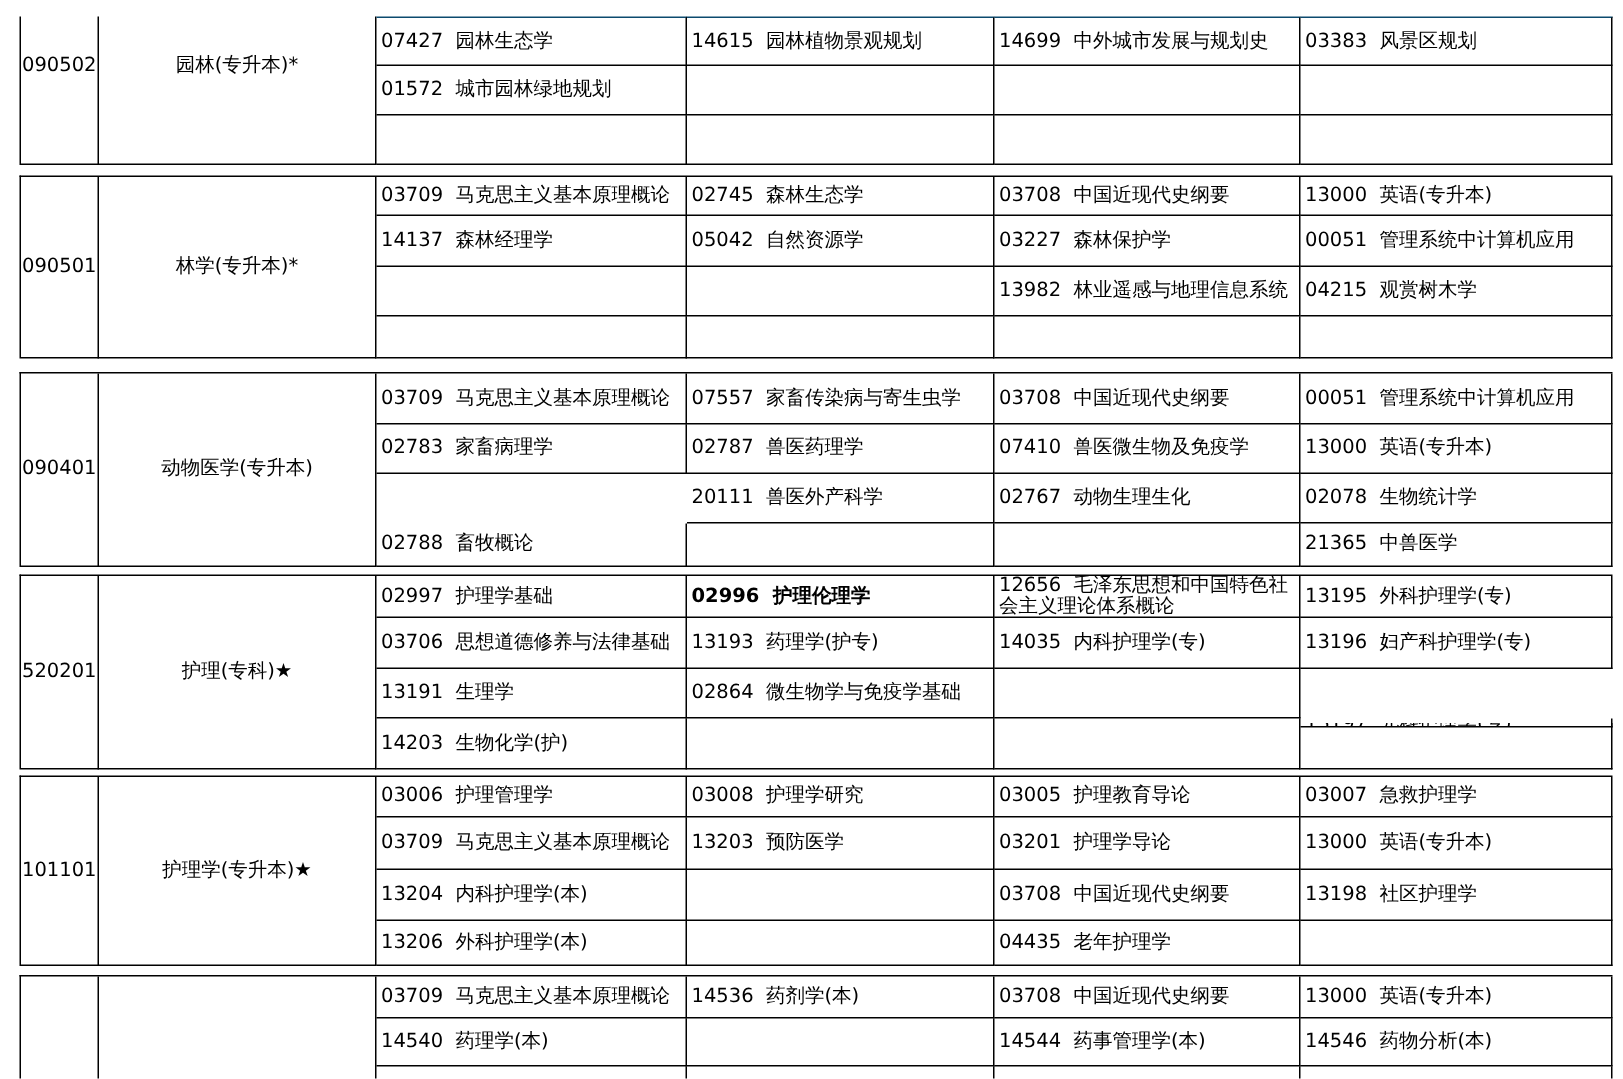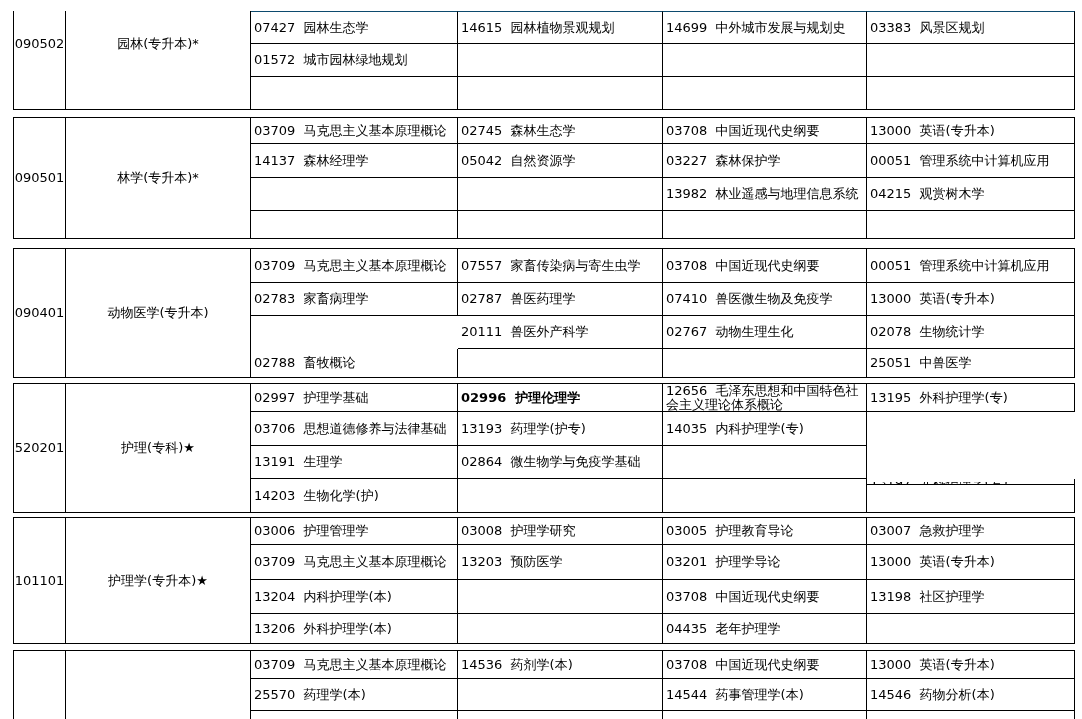--- a/index.html
+++ b/index.html
@@ -99,32 +99,33 @@
       <div class="cell course-cell" style="grid-area: 2 / 3;">02783  家畜病理学</div>
       <div class="cell course-cell" style="grid-area: 2 / 4;">02787  兽医药理学</div>
       <div class="cell course-cell" style="grid-area: 2 / 5;">07410  兽医微生物及免疫学</div>
       <div class="cell course-cell" style="grid-area: 2 / 6;">13000  英语(专升本)</div>
       <div class="cell course-cell" style="grid-area: 3 / 4;">20111  兽医外产科学</div>
       <div class="cell course-cell" style="grid-area: 3 / 5;">02767  动物生理生化</div>
       <div class="cell course-cell" style="grid-area: 3 / 6;">02078  生物统计学</div>
       <div class="cell course-cell" style="grid-area: 4 / 3;">02788  畜牧概论</div>
       <div class="cell course-cell" style="grid-area: 4 / 4;"></div>
       <div class="cell course-cell" style="grid-area: 4 / 5;"></div>
-      <div class="cell course-cell" style="grid-area: 4 / 6;">25051  中兽医学</div>
+      <div class="cell course-cell" style="grid-area: 4 / 6;">21365  中兽医学</div>
     </div>
     <div class="block" style="left: 13px; top: 383px; width: 1062px; height: 130px; grid-template-columns: 52px 185px 207px 205px 204px 208px; grid-template-rows: 28px 34px 33px 34px;">
       <div class="cell code-cell" style="grid-area: 1 / 1 / span 4;">520201</div>
       <div class="cell major-cell" style="grid-area: 1 / 2 / span 4;">护理(专科)★</div>
       <div class="cell course-cell" style="grid-area: 1 / 3;">02997  护理学基础</div>
       <div class="cell course-cell" style="grid-area: 1 / 4; font-weight: bold;">02996  护理伦理学</div>
       <div class="cell course-cell" style="grid-area: 1 / 5;">12656  毛泽东思想和中国特色社会主义理论体系概论</div>
       <div class="cell course-cell" style="grid-area: 1 / 6;">13195  外科护理学(专)</div>
       <div class="cell course-cell" style="grid-area: 2 / 3;">03706  思想道德修养与法律基础</div>
       <div class="cell course-cell" style="grid-area: 2 / 4;">13193  药理学(护专)</div>
       <div class="cell course-cell" style="grid-area: 2 / 5;">14035  内科护理学(专)</div>
+      <div class="cell course-cell" style="grid-area: 2 / 6;">13196  妇产科护理学(专)</div>
       <div class="cell course-cell" style="grid-area: 3 / 3;">13191  生理学</div>
       <div class="cell course-cell" style="grid-area: 3 / 4;">02864  微生物学与免疫学基础</div>
       <div class="cell course-cell" style="grid-area: 3 / 5;"></div>
       <div class="cell course-cell" style="grid-area: 3 / 6; margin-top: 36px;">13197  儿科护理学(专)</div>
       <div class="cell course-cell" style="grid-area: 4 / 3;">14203  生物化学(护)</div>
       <div class="cell course-cell" style="grid-area: 4 / 4;"></div>
       <div class="cell course-cell" style="grid-area: 4 / 5;"></div>
       <div class="cell course-cell" style="grid-area: 4 / 6;"></div>
     </div>
     <div class="block" style="left: 13px; top: 517px; width: 1062px; height: 127px; grid-template-columns: 52px 185px 207px 205px 204px 208px; grid-template-rows: 27px 35px 34px 30px;">
@@ -147,21 +148,21 @@
       <div class="cell course-cell" style="grid-area: 4 / 5;">04435  老年护理学</div>
       <div class="cell course-cell" style="grid-area: 4 / 6;"></div>
     </div>
     <div class="block" style="left: 13px; top: 650px; width: 1062px; height: 129px; grid-template-columns: 52px 185px 207px 205px 204px 208px; grid-template-rows: 28px 32px 33px 35px;">
       <div class="cell code-cell sink" style="grid-area: 1 / 1 / span 4;">100701</div>
       <div class="cell major-cell sink" style="grid-area: 1 / 2 / span 4;">药学(专升本)★</div>
       <div class="cell course-cell" style="grid-area: 1 / 3;">03709  马克思主义基本原理概论</div>
       <div class="cell course-cell" style="grid-area: 1 / 4;">14536  药剂学(本)</div>
       <div class="cell course-cell" style="grid-area: 1 / 5;">03708  中国近现代史纲要</div>
       <div class="cell course-cell" style="grid-area: 1 / 6;">13000  英语(专升本)</div>
-      <div class="cell course-cell" style="grid-area: 2 / 3;">25570  药理学(本)</div>
+      <div class="cell course-cell" style="grid-area: 2 / 3;">14540  药理学(本)</div>
       <div class="cell course-cell" style="grid-area: 2 / 4;"></div>
       <div class="cell course-cell" style="grid-area: 2 / 5;">14544  药事管理学(本)</div>
       <div class="cell course-cell" style="grid-area: 2 / 6;">14546  药物分析(本)</div>
       <div class="cell course-cell" style="grid-area: 3 / 3;"></div>
       <div class="cell course-cell" style="grid-area: 3 / 4;"></div>
       <div class="cell course-cell" style="grid-area: 3 / 5;"></div>
       <div class="cell course-cell" style="grid-area: 3 / 6;"></div>
     </div>
   </div>
 

